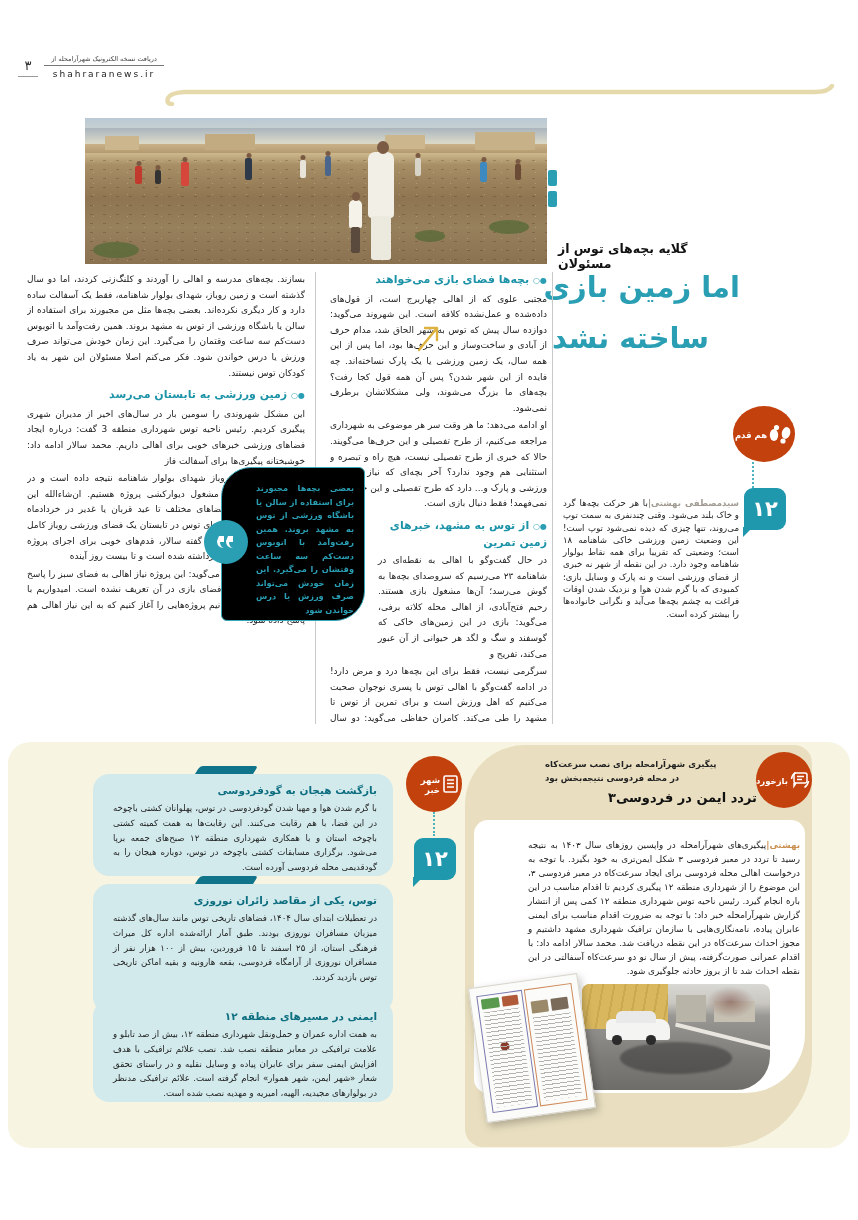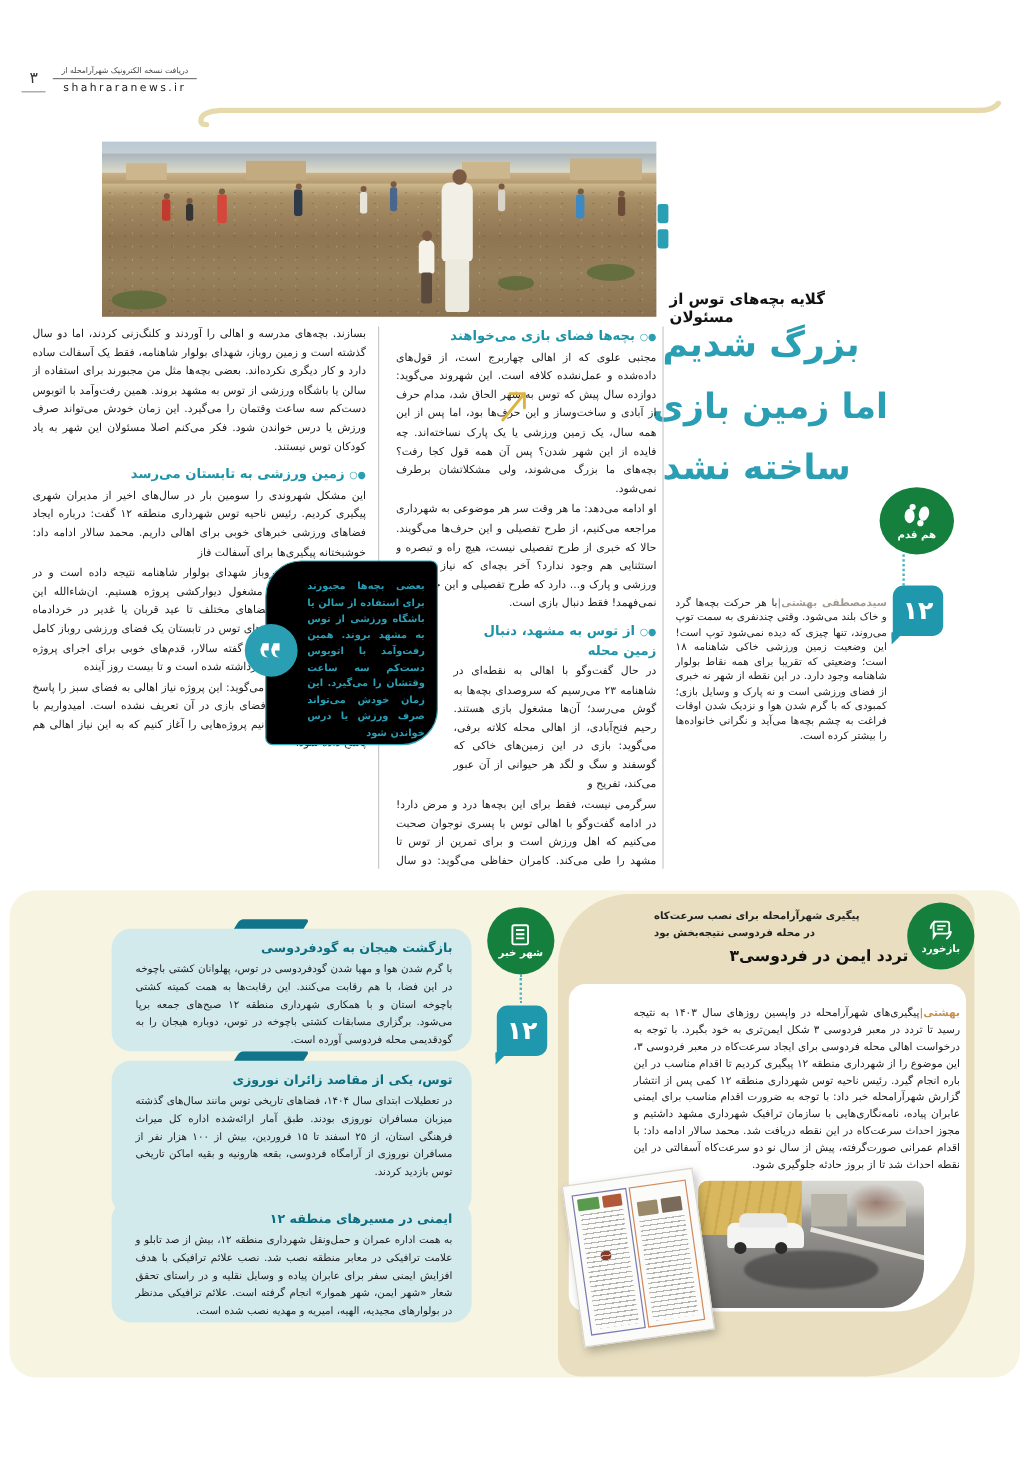--- a/index.html
+++ b/index.html
@@ -35,21 +35,21 @@
   .credit-tab i{display:block;width:9px;height:16px;background:#2a9fb4;border-radius:2px;}
 
   
   .kicker{position:absolute;left:558px;top:241px;width:180px;text-align:left;font-size:12.5px;font-weight:700;color:#111;}
   .headline{position:absolute;left:552px;top:262px;width:188px;text-align:left;color:#2a9fb4;font-weight:700;font-size:29px;line-height:51px;white-space:nowrap;}
   .subtitle{position:absolute;left:558px;top:428px;width:180px;font-size:11.5px;font-weight:700;color:#111;text-align:justify;line-height:20px;}
   .lead{position:absolute;left:563px;top:497px;width:176px;font-size:8.6px;line-height:12.3px;color:#222;text-align:justify;}
   .lead .by{color:#a09a90;font-weight:700;}
 
   
-  .badge-circle{position:absolute;border-radius:50%;background:#15803d;display:flex;flex-direction:column;align-items:center;justify-content:center;color:#fff;}
+  .badge-circle{position:absolute;border-radius:50%;background:#c2410c;display:flex;flex-direction:row;align-items:center;justify-content:center;color:#fff;}
   .badge-circle .lbl{font-size:8.5px;font-weight:700;margin-top:1px;}
   .dotline{position:absolute;width:0;border-left:2px dotted #49b3c0;}
   .bubble{position:absolute;background:#1f97ad;color:#fff;font-weight:700;border-radius:9px 9px 9px 2px;display:flex;align-items:center;justify-content:center;}
   .bubble:after{content:"";position:absolute;left:-1px;bottom:-7px;border:5px solid transparent;border-top-color:#1f97ad;border-left-color:#1f97ad;}
 
   
   .vline{position:absolute;width:1px;background:#c9c9c9;top:272px;height:452px;}
   .col{position:absolute;top:272px;font-size:9px;line-height:15.6px;color:#1b1b1b;text-align:justify;overflow:hidden;height:456px;}
   .col p{margin:0 0 2px 0;}
   .subhead{color:#1d93a8;font-weight:700;font-size:11px;margin:6px 0 3px 0;text-align:right;}
@@ -160,21 +160,20 @@
   <div class="girl-body"></div>
   <div class="girl-head"></div>
   <div class="girl-legs"></div>
   <div class="credit-tab">
       <i></i>
       <i></i>
     </div>
 
   <div class="kicker">گلایه بچه‌های توس از مسئولان</div>
   <div class="headline">
-    <div>بزرگ شدیم</div>
     <div>اما زمین بازی</div>
     <div>ساخته نشد</div>
   </div>
   <div class="lead">
     <span class="by">سیدمصطفی بهشتی</span><span class="by">|</span><span>با هر حرکت بچه‌ها گرد و خاک بلند می‌شود. وقتی چندنفری به سمت توپ می‌روند، تنها چیزی که دیده نمی‌شود توپ است! این وضعیت زمین ورزشی خاکی شاهنامه ۱۸ است؛ وضعیتی که تقریبا برای همه نقاط بولوار شاهنامه وجود دارد. در این نقطه از شهر نه خبری از فضای ورزشی است و نه پارک و وسایل بازی؛ کمبودی که با گرم شدن هوا و نزدیک شدن اوقات فراغت به چشم بچه‌ها می‌آید و نگرانی خانواده‌ها را بیشتر کرده است.</span>
   </div>
 
   <div class="badge-circle" style="left:733px;top:406px;width:62px;height:56px;">
     <span>
       <svg width="26" height="22" viewBox="0 0 26 22">
@@ -192,31 +191,31 @@
   <div class="bubble" style="left:744px;top:488px;width:42px;height:42px;font-size:21px;">
     <span>۱۲</span>
   </div>
 
   <div class="vline" style="left:315px;"></div>
   <div class="vline" style="left:552px;"></div>
 
   <div class="col" style="left:27px;width:278px;">
     <p>بسازند. بچه‌های مدرسه و اهالی را آوردند و کلنگ‌زنی کردند، اما دو سال گذشته است و زمین روباز، شهدای بولوار شاهنامه، فقط یک آسفالت ساده دارد و کار دیگری نکرده‌اند. بعضی بچه‌ها مثل من مجبورند برای استفاده از سالن یا باشگاه ورزشی از توس به مشهد بروند. همین رفت‌وآمد با اتوبوس دست‌کم سه ساعت وقتمان را می‌گیرد. این زمان خودش می‌تواند صرف ورزش یا درس خواندن شود. فکر می‌کنم اصلا مسئولان این شهر به یاد کودکان توس نیستند.</p>
     <div class="subhead"><span class="dots">●○</span> <span>زمین ورزشی به تابستان می‌رسد</span></div>
-    <p>این مشکل شهروندی را سومین بار در سال‌های اخیر از مدیران شهری پیگیری کردیم. رئیس ناحیه توس شهرداری منطقه ۱۲ گفت: درباره ایجاد فضاهای ورزشی خبرهای خوبی برای اهالی داریم. محمد سالار ادامه داد: خوشبختانه پیگیری‌ها برای آسفالت فاز</p>
+    <p>این مشکل شهروندی را سومین بار در سال‌های اخیر از مدیران شهری پیگیری کردیم. رئیس ناحیه توس شهرداری منطقه 3 گفت: درباره ایجاد فضاهای ورزشی خبرهای خوبی برای اهالی داریم. محمد سالار ادامه داد: خوشبختانه پیگیری‌ها برای آسفالت فاز</p>
     <p class="narrow-l">دوم زمین ورزشی روباز شهدای بولوار شاهنامه نتیجه داده است و در مرحله جدید کار هم مشغول دیوارکشی پروژه هستیم. ان‌شاءالله این مجموعه ورزشی با فضاهای مختلف تا عید قربان یا غدیر در خردادماه تکمیل خواهد شد تا بچه‌های توس در تابستان یک فضای ورزشی روباز کامل در اختیار داشته باشند. به گفته سالار، قدم‌های خوبی برای اجرای پروژه پیاده‌راه بولوار شاهنامه برداشته شده است و تا بیست روز آینده</p>
     <p>پروژه آغاز می‌شود. او می‌گوید: این پروژه نیاز اهالی به فضای سبز را پاسخ می‌دهد، اما متأسفانه فضای بازی در آن تعریف نشده است. امیدواریم با ابلاغ طرح تفصیلی بتوانیم پروژه‌هایی را آغاز کنیم که به این نیاز اهالی هم پاسخ داده شود.</p>
   </div>
 
   <div class="col" style="left:330px;width:217px;">
     <div class="subhead" style="margin-top:0;"><span class="dots">●○</span> <span>بچه‌ها فضای بازی می‌خواهند</span></div>
     <p>مجتبی علوی که از اهالی چهاربرج است، از قول‌های داده‌شده و عمل‌نشده کلافه است. این شهروند می‌گوید: دوازده سال پیش که توس به شهر الحاق شد، مدام حرف از آبادی و ساخت‌وساز و این حرف‌ها بود، اما پس از این همه سال، یک زمین ورزشی یا یک پارک نساخته‌اند. چه فایده از این شهر شدن؟ پس آن همه قول کجا رفت؟ بچه‌های ما بزرگ می‌شوند، ولی مشکلاتشان برطرف نمی‌شود.</p>
     <p>او ادامه می‌دهد: ما هر وقت سر هر موضوعی به شهرداری مراجعه می‌کنیم، از طرح تفصیلی و این حرف‌ها می‌گویند. حالا که خبری از طرح تفصیلی نیست، هیچ راه و تبصره و استثنایی هم وجود ندارد؟ آخر بچه‌ای که نیاز به زمین ورزشی و پارک و... دارد که طرح تفصیلی و این حرف‌ها را نمی‌فهمد! فقط دنبال بازی است.</p>
     <div class="narrow-col2">
-      <div class="subhead"><span class="dots">●○</span> <span>از توس به مشهد، دنبال زمین محله</span></div>
+      <div class="subhead"><span class="dots">●○</span> <span>از توس به مشهد، خبرهای زمین تمرین</span></div>
       <p>در حال گفت‌وگو با اهالی به نقطه‌ای در شاهنامه ۲۳ می‌رسیم که سروصدای بچه‌ها به گوش می‌رسد؛ آن‌ها مشغول بازی هستند. رحیم فتح‌آبادی، از اهالی محله کلاته برفی، می‌گوید: بازی در این زمین‌های خاکی که گوسفند و سگ و لگد هر حیوانی از آن عبور می‌کند، تفریح و</p>
     </div>
     <p>سرگرمی نیست، فقط برای این بچه‌ها درد و مرض دارد! در ادامه گفت‌وگو با اهالی توس با پسری نوجوان صحبت می‌کنیم که اهل ورزش است و برای تمرین از توس تا مشهد را طی می‌کند. کامران حفاظی می‌گوید: دو سال پیش قرار شد یک مجموعه ورزشی در اینجا</p>
   </div>
 
   <div class="gold-arrow">
     <svg width="26" height="30" viewBox="0 0 26 30">
       <path d="M4,28 L22,6 M22,6 L10,6 M22,6 L22,18" fill="none" stroke="#ddb23f" stroke-width="2.4" stroke-linecap="round"></path>
     </svg>
   </div>

